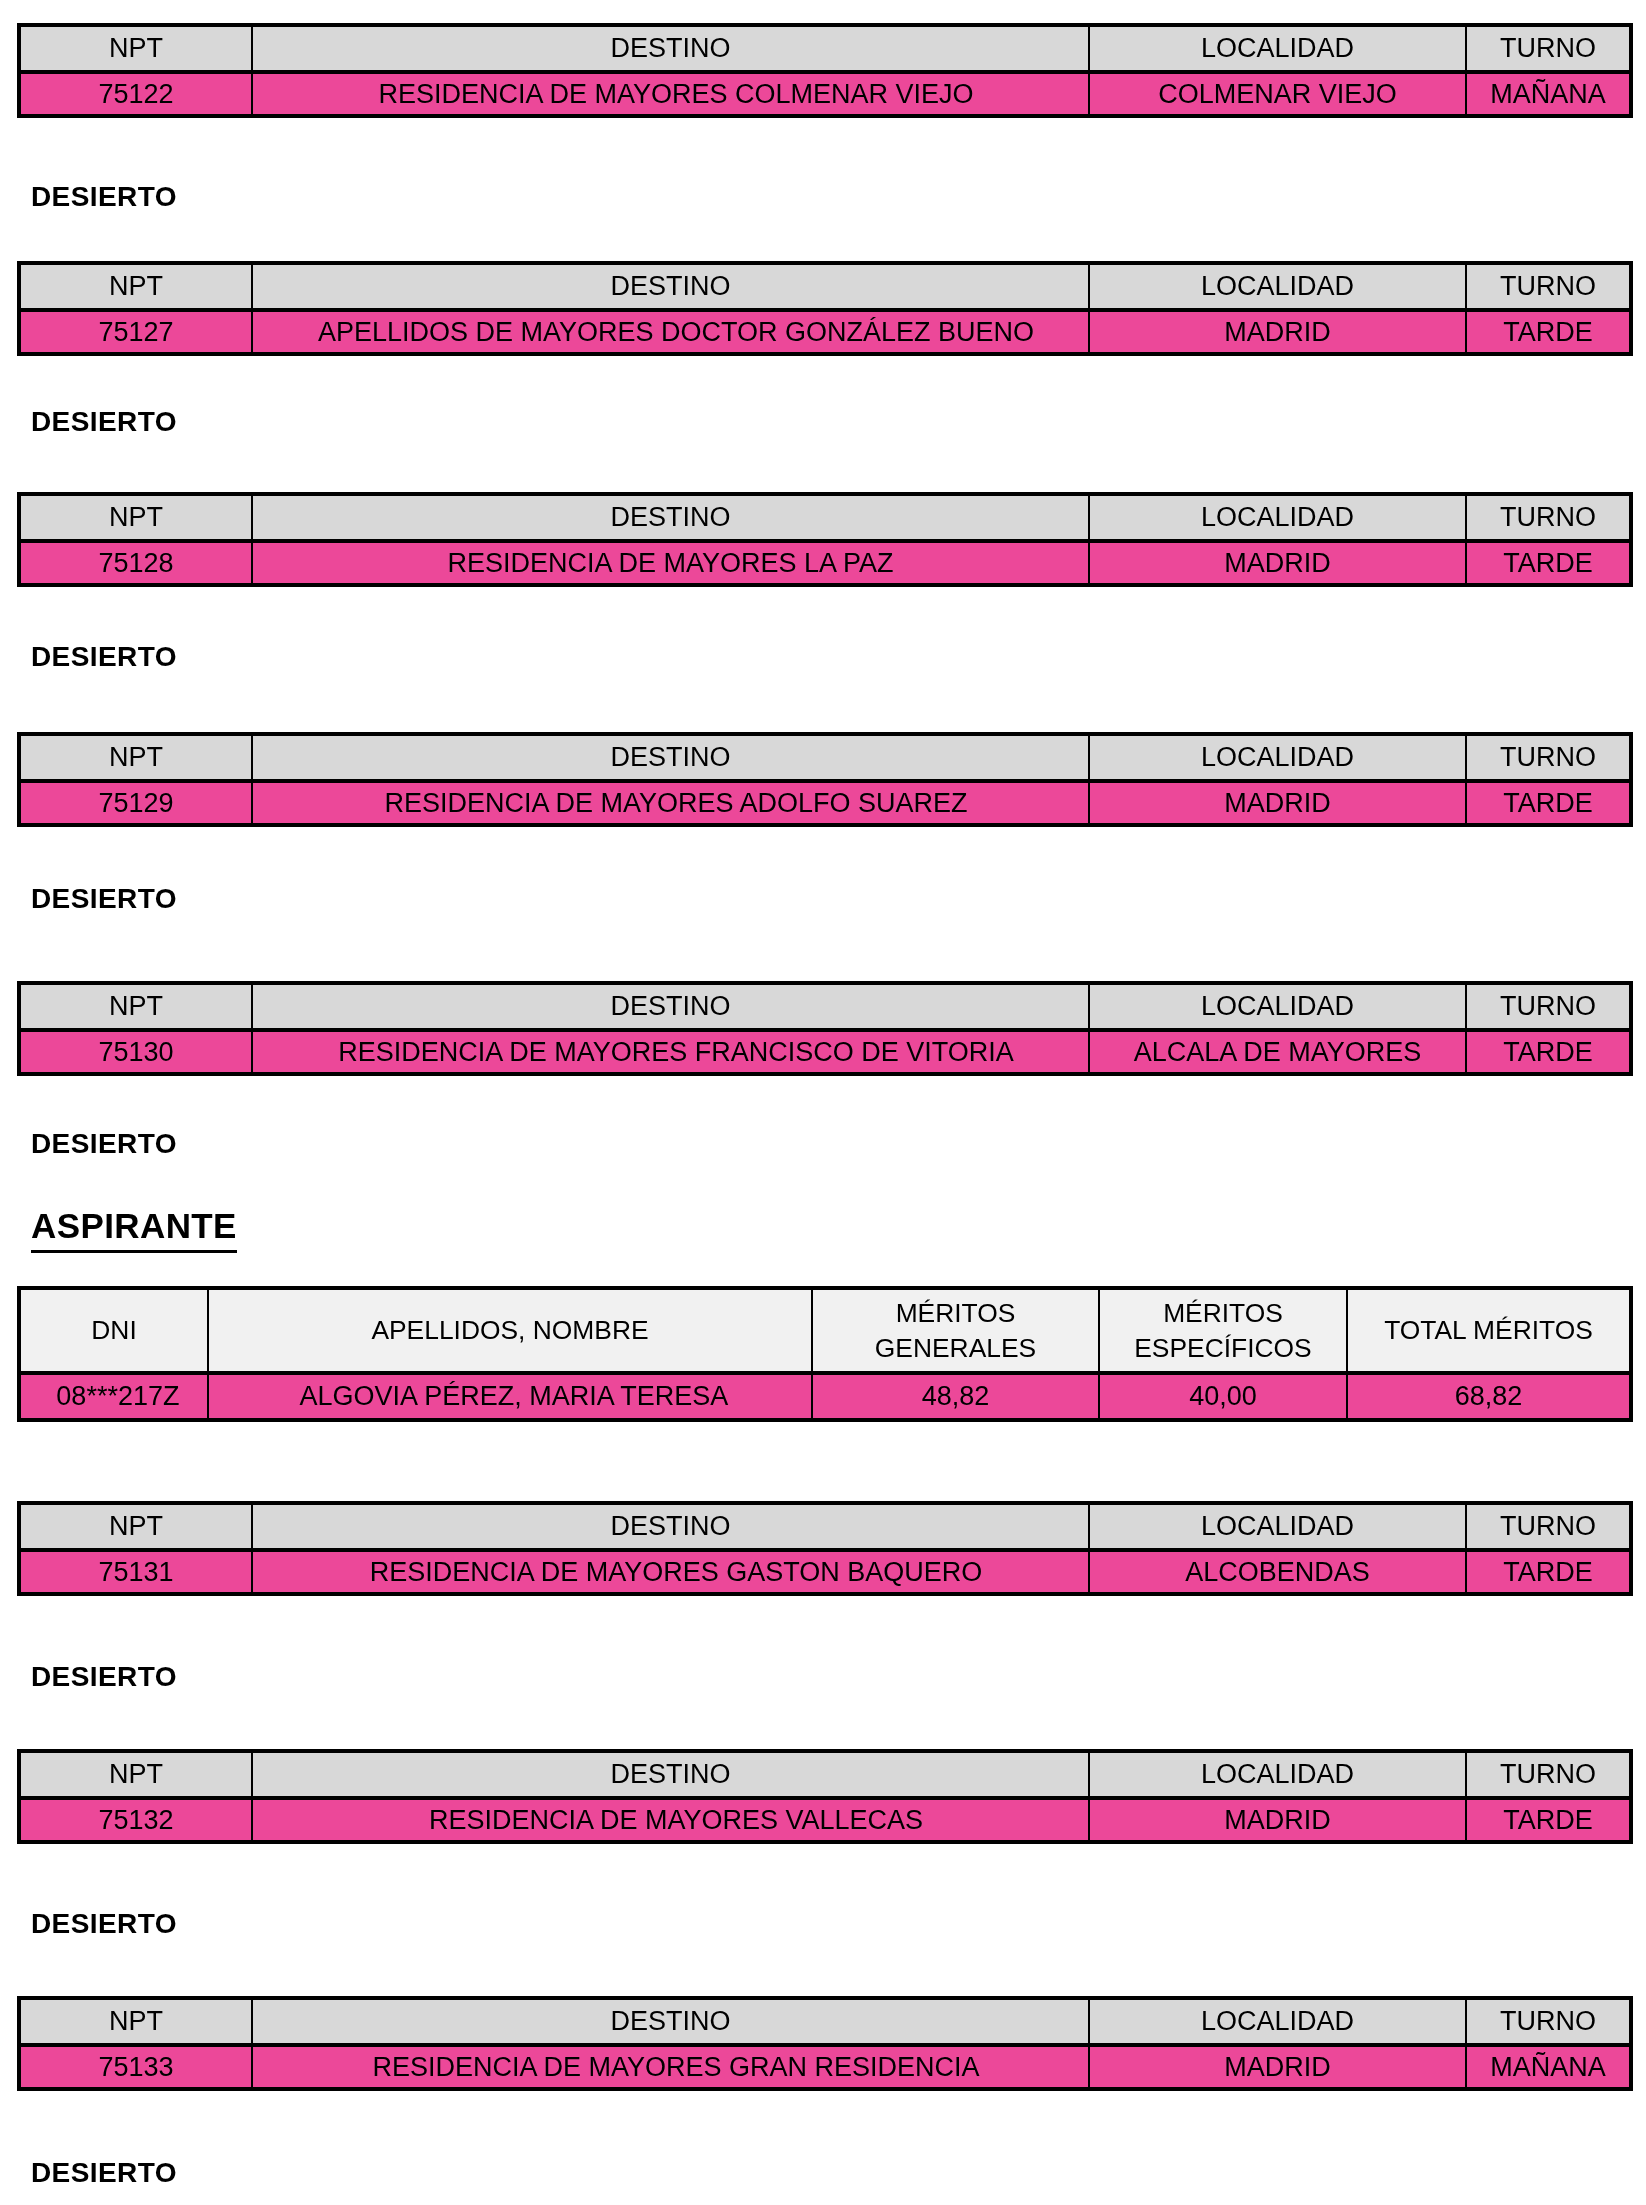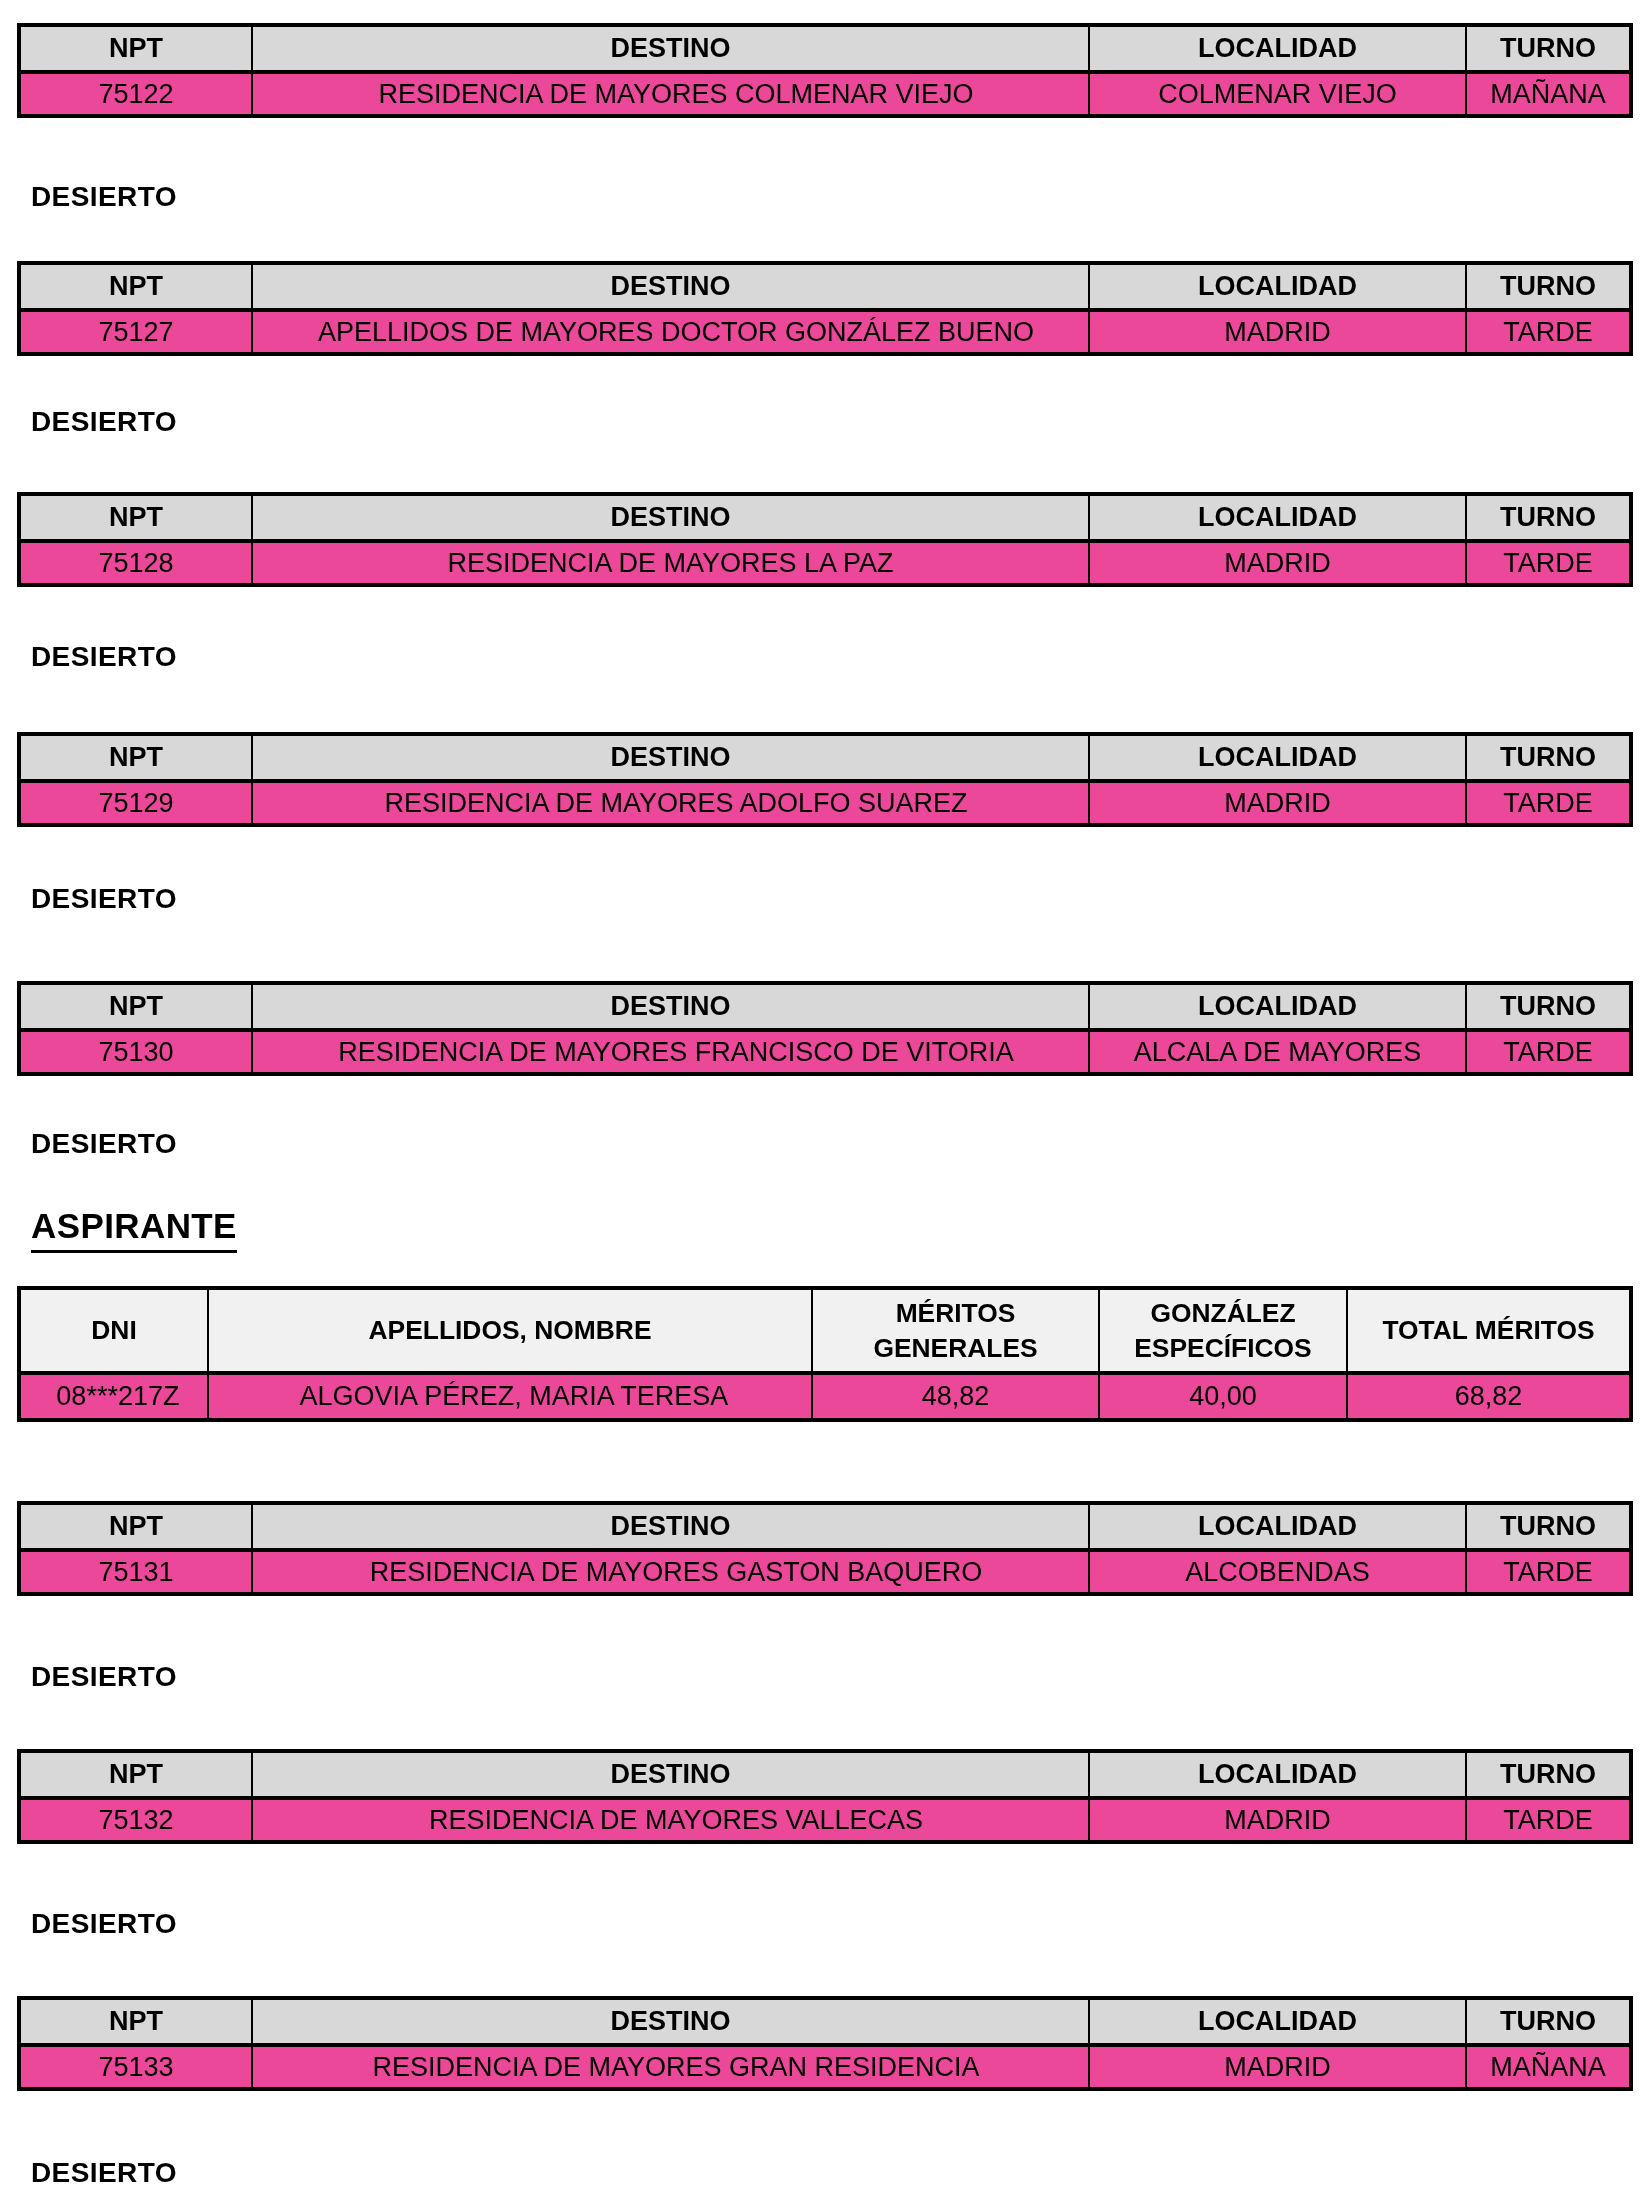--- a/index.html
+++ b/index.html
@@ -23,21 +23,21 @@
   table.tbl th, table.tbl td {
     border:2.3px solid #000;
     font-size:27px;
     text-align:center;
     vertical-align:middle;
     overflow:hidden;
     white-space:nowrap;
   }
   table.tbl th {
     background:#d8d8d8;
-    font-weight:bold;
+    font-weight:normal;
     border-bottom-width:4.7px;
     height:47px;
   }
   table.tbl td { height:44px; background:#ec4899; }
   td.al { text-align:left; padding-left:11px; }
   
   table.asp th {
     background:#f1f1f1;
     height:85px;
     white-space:normal;
@@ -206,21 +206,21 @@
         <col style="width:604px">
         <col style="width:287px">
         <col style="width:248px">
         <col style="width:284px">
       </colgroup>
     <thead>
         <tr>
       <th>DNI</th>
       <th>APELLIDOS, NOMBRE</th>
       <th>MÉRITOS GENERALES</th>
-      <th>GONZÁLEZ ESPECÍFICOS</th>
+      <th>MÉRITOS ESPECÍFICOS</th>
       <th>TOTAL MÉRITOS</th>
     </tr>
       </thead>
     <tbody>
         <tr>
       <td class="al">08***217Z</td>
       <td class="al">ALGOVIA PÉREZ, MARIA TERESA</td>
       <td>48,82</td>
       <td>40,00</td>
       <td>68,82</td>

